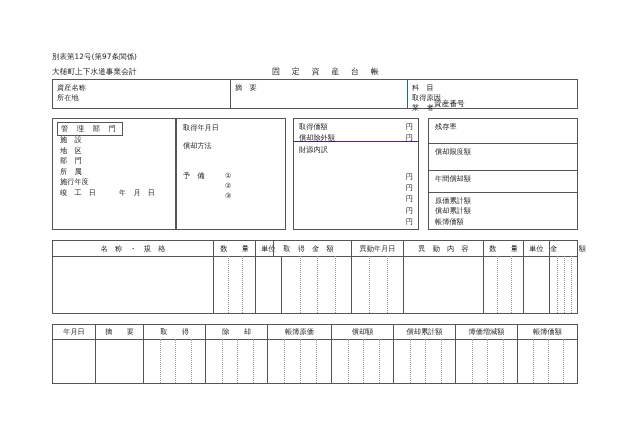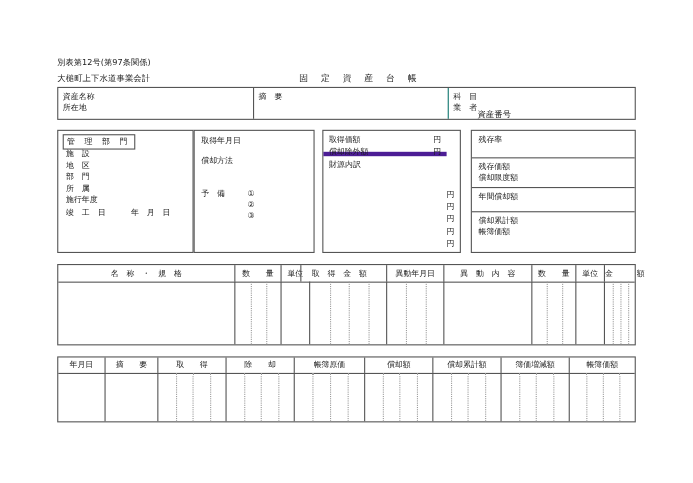--- a/index.html
+++ b/index.html
@@ -116,23 +116,23 @@
     white-space: nowrap;
   }
   .acq-circ {
     position: absolute;
     font-size: 7.2px;
   }
 
   
   #amt-top {
     position: absolute;
-    left: 0; right: 12px; top: 0;
+    left: 0; right: 0; top: 0;
     height: 23px;
-    border-bottom: 4px solid #4c1d95;
+    border-bottom: 1px solid #4c1d95;
   }
   #amt-bottom {
     position: absolute;
     left: 0; right: 0; top: 23px; bottom: 0;
   }
   .amt-row {
     position: relative;
     height: 11px;
     font-size: 7.2px;
   }
@@ -231,20 +231,21 @@
       <div class="line-text">資産名称</div>
       <div class="line-text">所在地</div>
     </div>
 
     <div class="cell bx" id="id-cell-note">
       <div class="line-text">摘　要</div>
     </div>
 
     <div class="cell bx" id="id-cell-acct">
       <div class="line-text">科　目</div>
+      <div class="line-text">取得原因</div>
       <div class="line-text">業　者</div>
     </div>
   </div>
 
   <div class="abs" id="detail-row">
 
     <div class="panel bx" id="panel-mgmt">
       <div id="mgmt-header" class="bx">管 理 部 門</div>
       <div class="mgmt-line" style="top:16px">施　設</div>
       <div class="mgmt-line" style="top:26.5px">地　区</div>
@@ -286,27 +287,27 @@
           <div>円</div>
         </div>
       </div>
     </div>
 
     <div class="panel bx" id="panel-dep">
       <div class="sub bx" id="dep-sub-1">
         <div>残存率</div>
       </div>
       <div class="sub bx" id="dep-sub-2">
-        <div>残存価額</div>
         <div>償却限度額</div>
       </div>
       <div class="sub bx" id="dep-sub-3">
         <div>年間償却額</div>
       </div>
       <div class="sub bx" id="dep-sub-4">
+        <div>原価累計額</div>
         <div>償却累計額</div>
         <div>帳簿価額</div>
       </div>
     </div>
   </div>
 
   <div class="tbl" id="table-detail">
     <div class="hdr" id="detail-hdr">
         <div class="tcol" style="left: 0px; width: 160px;">
           <div class="cap">名　称　・　規　格</div>

